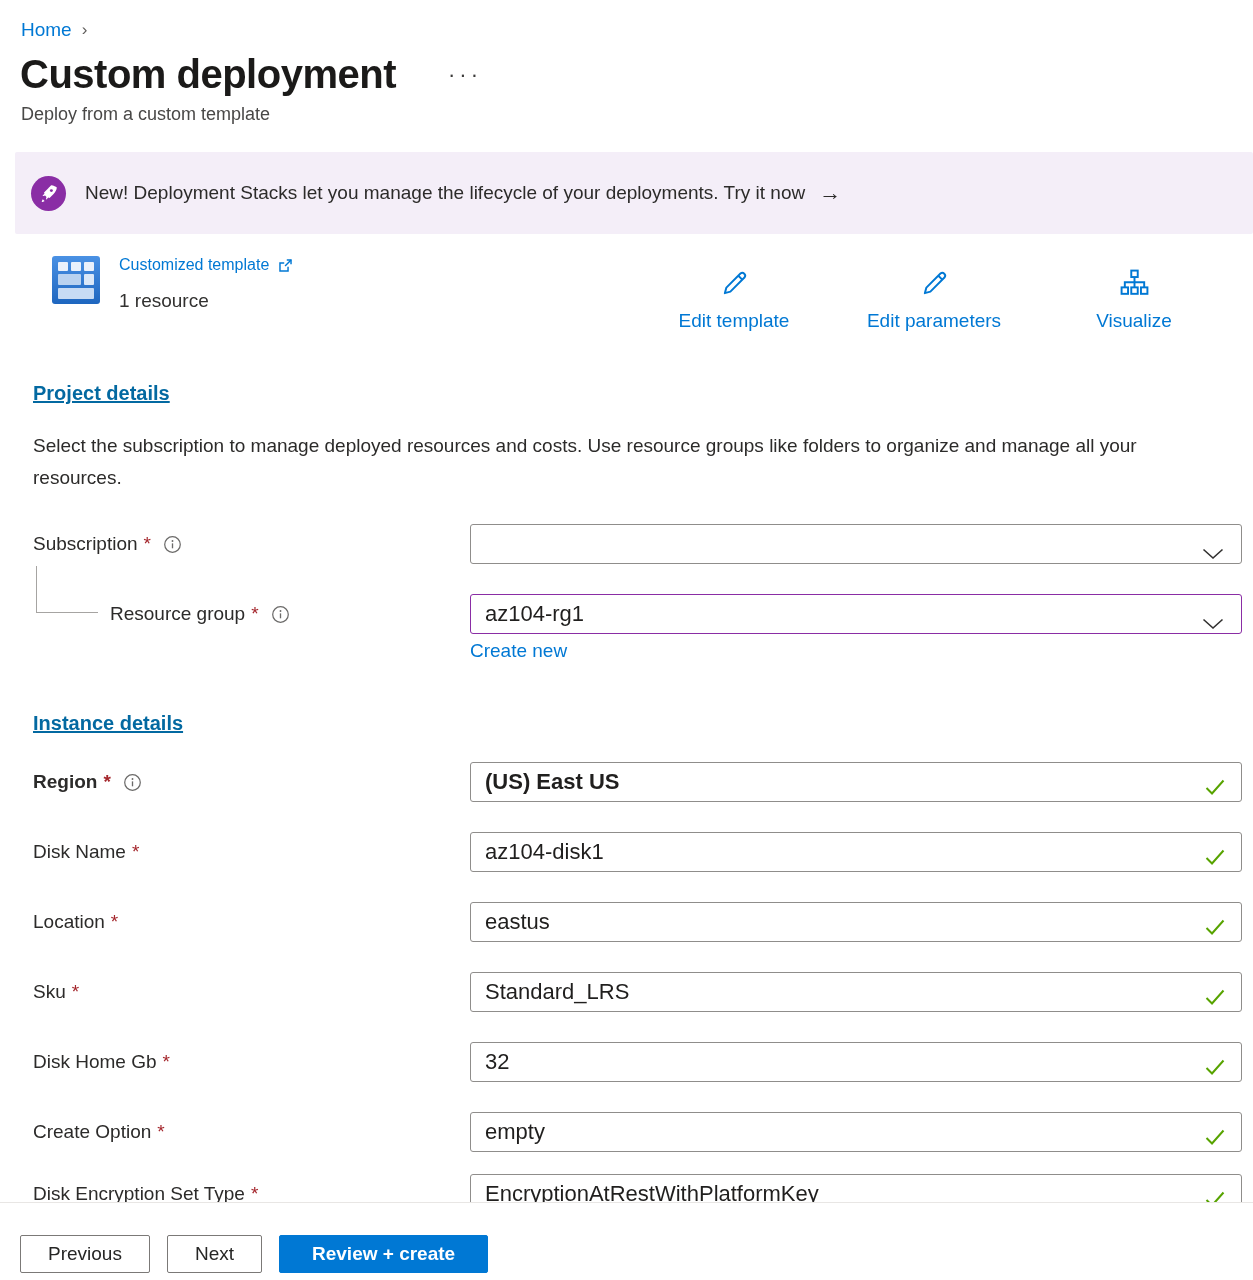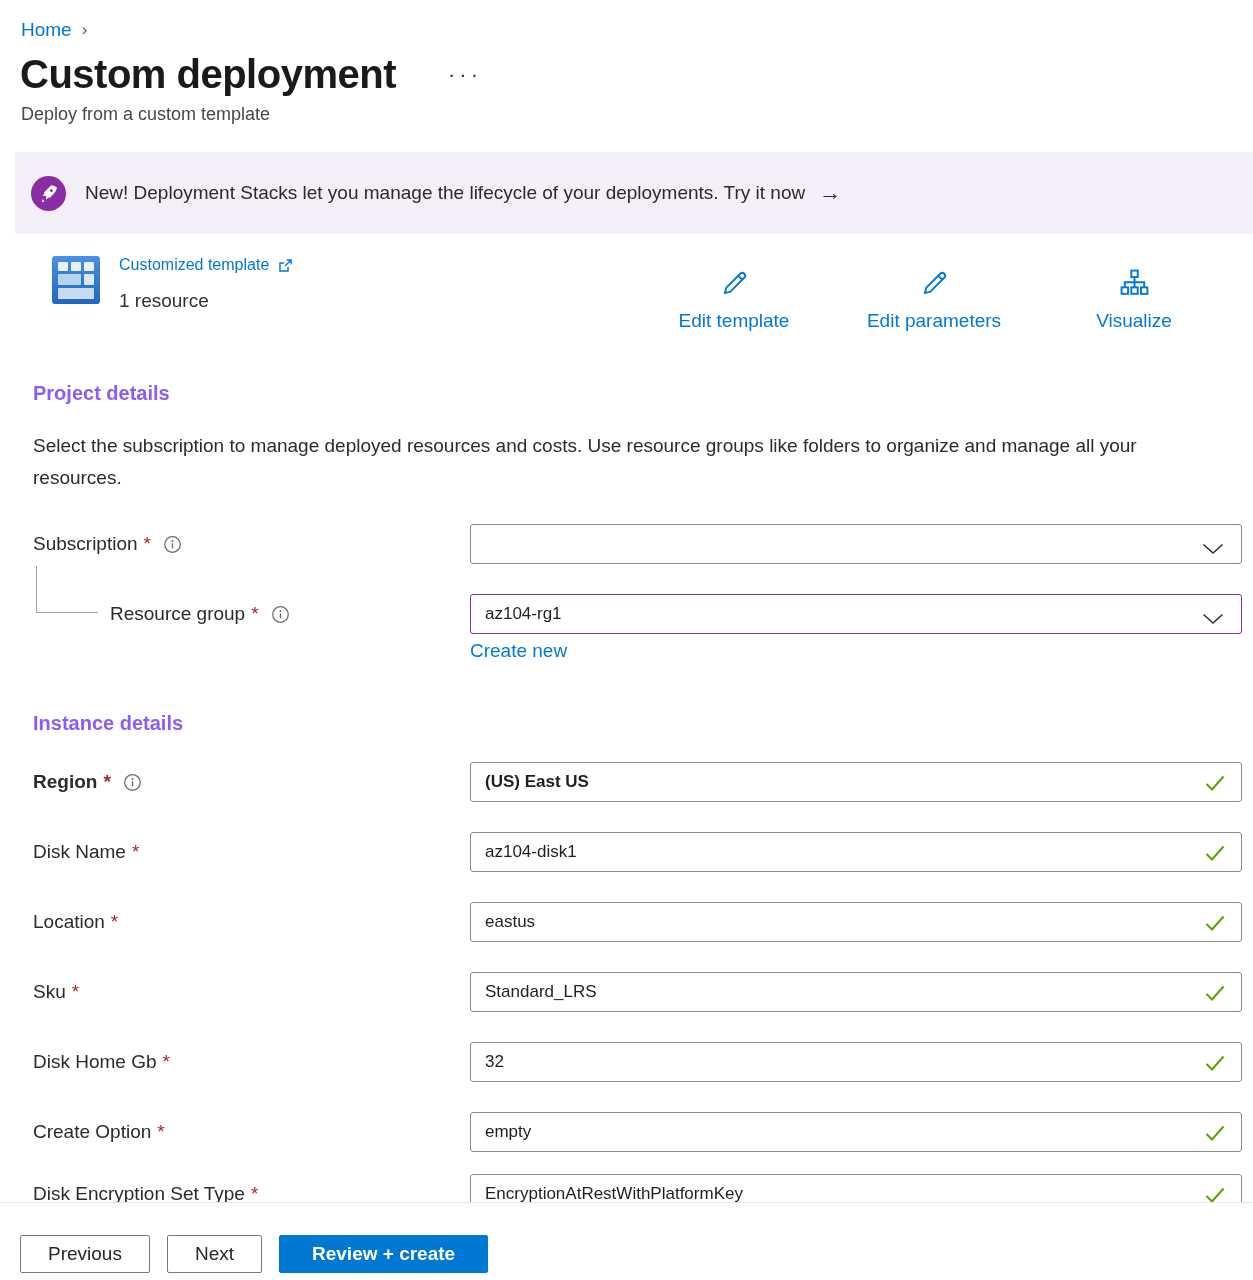--- a/index.html
+++ b/index.html
@@ -36,36 +36,36 @@
   .c1 { background:#eaf1fb; } .c2 { background:#b9d2f0; grid-column:1 / span 2; }
   .c3 { background:#dbe8f8; } .c4 { background:#c7dbf4; grid-column:1 / span 3; }
   .tpl-link { font-size:16px; color:#0078d4; display:flex; align-items:center; gap:8px; cursor:pointer; }
   .tpl-count { font-size:19px; color:#323130; margin-top:16px; }
 
   .actions { position:absolute; top:12px; right:44px; display:flex; gap:50px;align-items:center; }
   .action { display:flex; flex-direction:column; align-items:center; gap:7px; min-width:150px; cursor:pointer; }
   .action-label { font-size:19px; color:#0078d4; }
 
   
-  .section-h { font-size:20px; font-weight:700; color:#8b5cf6; margin-left:33px; height:26px; }
+  .section-h { font-size:20px; font-weight:700; color:#0369a1; margin-left:33px; height:26px;text-decoration:underline; }
   .ph { margin-top:46px; }
   .desc { margin:22px 0 0 33px; width:1150px; font-size:19px; line-height:32px; color:#2c2b2a; }
 
   
   .frow { margin-left:33px; display:flex; height:40px; position:relative; }
   .mt30 { margin-top:30px; } .mt24 { margin-top:24px;font-weight:bold; } .mt22 { margin-top:22px; }
   .lbl-cell { width:437px; display:flex; align-items:center; font-size:19px; color:#2c2b2a; flex:0 0 auto; }
   .req { color:#a4262c; margin-left:6px; }
   .info { margin-left:12px; display:inline-flex; cursor:default; }
   .indent { padding-left:77px; }
   .connector { position:absolute; left:3px; top:-28px; width:62px; height:47px;
                border-left:1px solid #a6a4a2; border-bottom:1px solid #a6a4a2; }
 
   .input-box { width:772px; height:40px; border:1px solid #8f8d8b; border-radius:3px; background:#fff;
-               display:flex; align-items:center; padding:0 46px 0 14px; font-size:17px; color:#201f1e;
+               display:flex; align-items:center; padding:0 46px 0 14px; font-size:22px; color:#201f1e;
                position:relative; cursor:pointer; }
   .input-box.purple { border-color:#8a2da5; }
   .chev { position:absolute; right:17px; top:15px; }
   .vcheck { position:absolute; right:16px; top:12px; }
 
   .create-new { margin:6px 0 0 470px; font-size:19px; color:#0078d4; height:26px; display:inline-block; cursor:pointer; }
 
   
   .footer { position:absolute; left:0; top:1202px; width:1253px; height:55px; background:#ffffff;
             border-top:1px solid #e8e6e4; padding:32px 0 0 20px; display:flex; gap:17px; }

